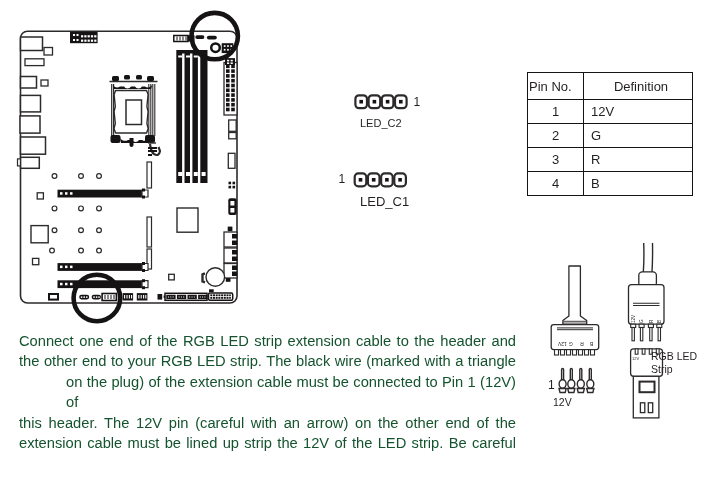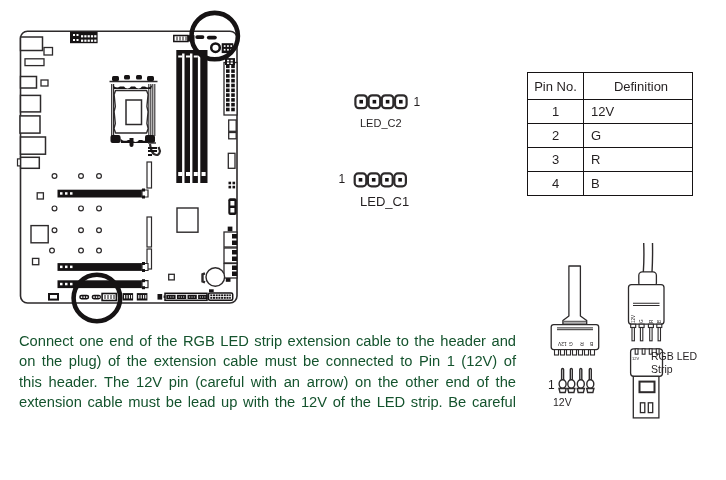--- a/index.html
+++ b/index.html
@@ -362,21 +362,21 @@
   </g>
 </svg>
 
 <div class="abs" style="left:338.5px;top:172px;font-size:12px;">1</div>
 
 <div class="abs" style="left:360px;top:194px;font-size:13px;">LED_C1</div>
 
 <table class="abs" style="left:527px;top:72px;width:166px;border-collapse:collapse;font-size:13px;color:#231f20;" cellspacing="0">
   <tbody>
       <tr style="height:27px;">
-    <td style="border:1.6px solid #161314;width:53px;text-align:center;">Pin No.</td>
+    <td style="border:1.6px solid #161314;width:53px;text-align:left;">Pin No.</td>
     <td style="border:1.6px solid #161314;padding-left:7px;text-align:center;">Definition</td>
   </tr>
   <tr style="height:24px;">
     <td style="border:1.6px solid #161314;text-align:center;">1</td>
     <td style="border:1.6px solid #161314;padding-left:7px;">12V</td>
   </tr>
   <tr style="height:24px;">
     <td style="border:1.6px solid #161314;text-align:center;">2</td>
     <td style="border:1.6px solid #161314;padding-left:7px;">G</td>
   </tr>
@@ -484,16 +484,17 @@
 </svg>
 
 <div class="abs" style="left:548px;top:378px;font-size:12px;">1</div>
 
 <div class="abs" style="left:553px;top:396px;font-size:10.5px;">12V</div>
 
 <div class="abs" style="left:651px;top:350px;font-size:10.5px;line-height:12.9px;">RGB LED<br>Strip</div>
 
 <div class="abs" style="left:19px;top:330.5px;width:497px;font-size:14.7px;line-height:20.6px;color:#14532d;">
   <div style="text-align:justify;text-align-last:justify;">Connect one end of the RGB LED strip extension cable to the header and</div>
-  <div style="text-align:justify;text-align-last:justify;">on the plug) of the extension cable must be connected to Pin 1 (12V) of</div>
+  <div style="text-align:justify;text-align-last:justify;">the other end to your RGB LED strip. The black wire (marked with a triangle</div>
+  <div style="text-align:justify;text-align-last:justify;margin-left:47px;">on the plug) of the extension cable must be connected to Pin 1 (12V) of</div>
   <div style="text-align:justify;text-align-last:justify;">this header. The 12V pin (careful with an arrow) on the other end of the</div>
-  <div style="text-align:justify;text-align-last:justify;">extension cable must be lead up with the 12V of the LED strip. Be careful</div>
+  <div style="text-align:justify;text-align-last:justify;">extension cable must be lined up strip the 12V of the LED strip. Be careful</div>
 </div>
 
 </body></html>

